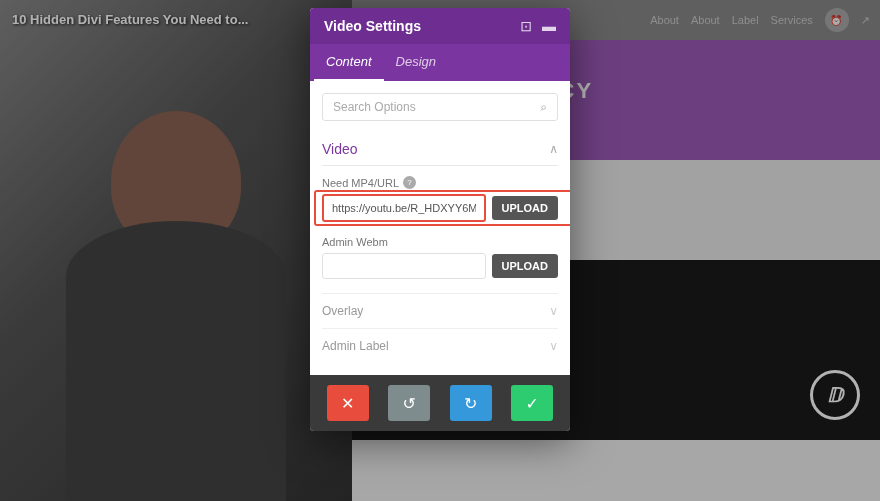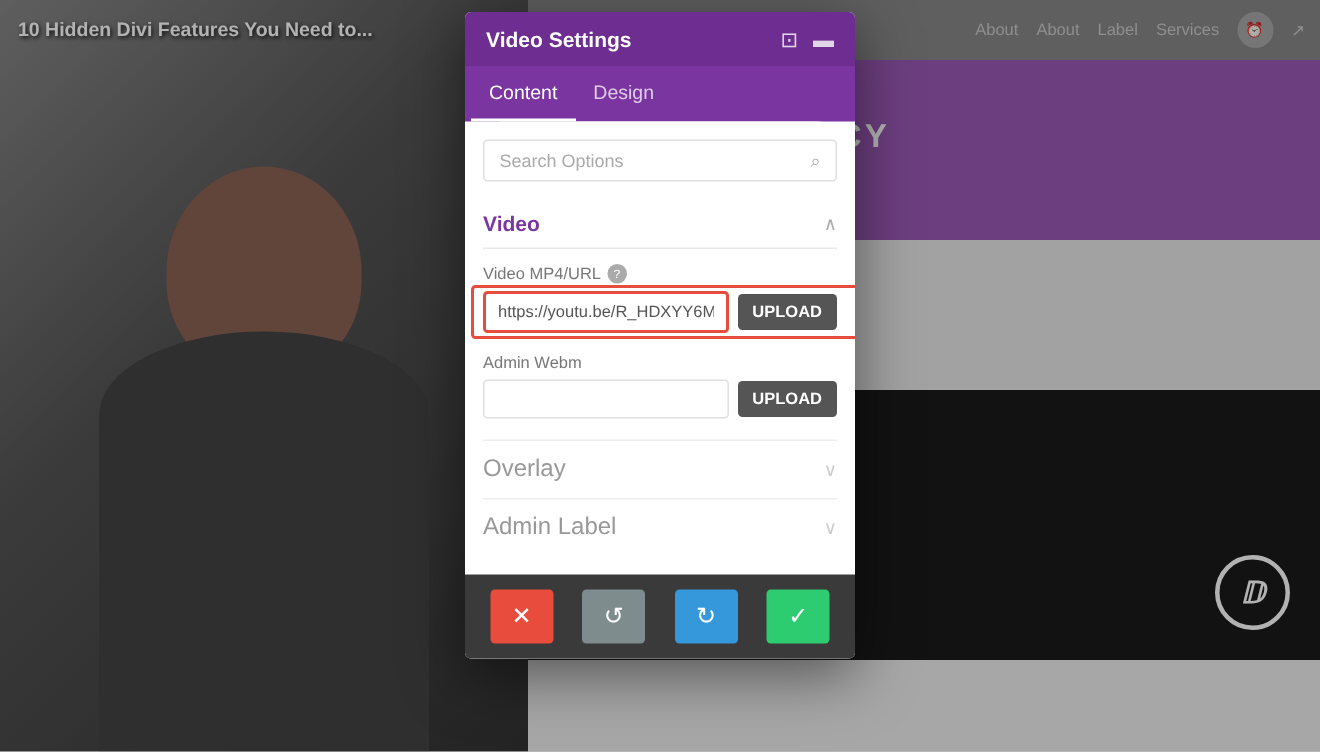--- a/index.html
+++ b/index.html
@@ -255,20 +255,21 @@
       color: rgba(255,255,255,0.8);
       font-size: 14px;
       cursor: pointer;
     }
 
     
     .modal-tabs {
       background: #7b35a0;
       display: flex;
       padding: 0 4px;
+      font-style: italic;
     }
 
     .modal-tab {
       color: rgba(255,255,255,0.75);
       padding: 10px 12px;
       font-size: 13px;
       cursor: pointer;
       border-bottom: 2px solid transparent;
       transition: all 0.2s;
     }
@@ -312,21 +313,21 @@
       align-items: center;
       justify-content: space-between;
       padding: 8px 0;
       border-bottom: 1px solid #e8e8e8;
       margin-bottom: 10px;
     }
 
     .section-title {
       color: #7b35a0;
       font-size: 14px;
-      font-weight: 700;
+      font-weight: 400;
     }
 
     .section-toggle {
       color: #aaa;
       font-size: 12px;
     }
 
     
     .field-group {
       margin-bottom: 14px;
@@ -409,21 +410,21 @@
     .collapsible-section {
       padding: 10px 0;
       border-top: 1px solid #eee;
       display: flex;
       align-items: center;
       justify-content: space-between;
       cursor: pointer;
     }
 
     .collapsible-label {
-      font-size: 16px;
+      font-size: 12px;
       color: #999;
       text-align: center;
     }
 
     .chevron-down {
       color: #ccc;
       font-size: 12px;
     }
 
     
@@ -525,21 +526,21 @@
         <span class="search-icon-char">⌕</span>
       </div>
 
       <div class="section-header">
         <span class="section-title">Video</span>
         <span class="section-toggle">∧</span>
       </div>
 
       <div class="field-group">
         <div class="field-label">
-          <span>Video MP4/URL</span>
+          <span>Need MP4/URL</span>
           <span class="field-label-help">?</span>
         </div>
         <div class="red-box-wrapper">
           <div class="red-annotation-box"></div>
 
           <div class="field-input-row">
             <input class="field-input highlighted" type="text" value="https://youtu.be/R_HDXYY6Ma0" style="">
             <button class="upload-btn">UPLOAD</button>
           </div>
         </div>

